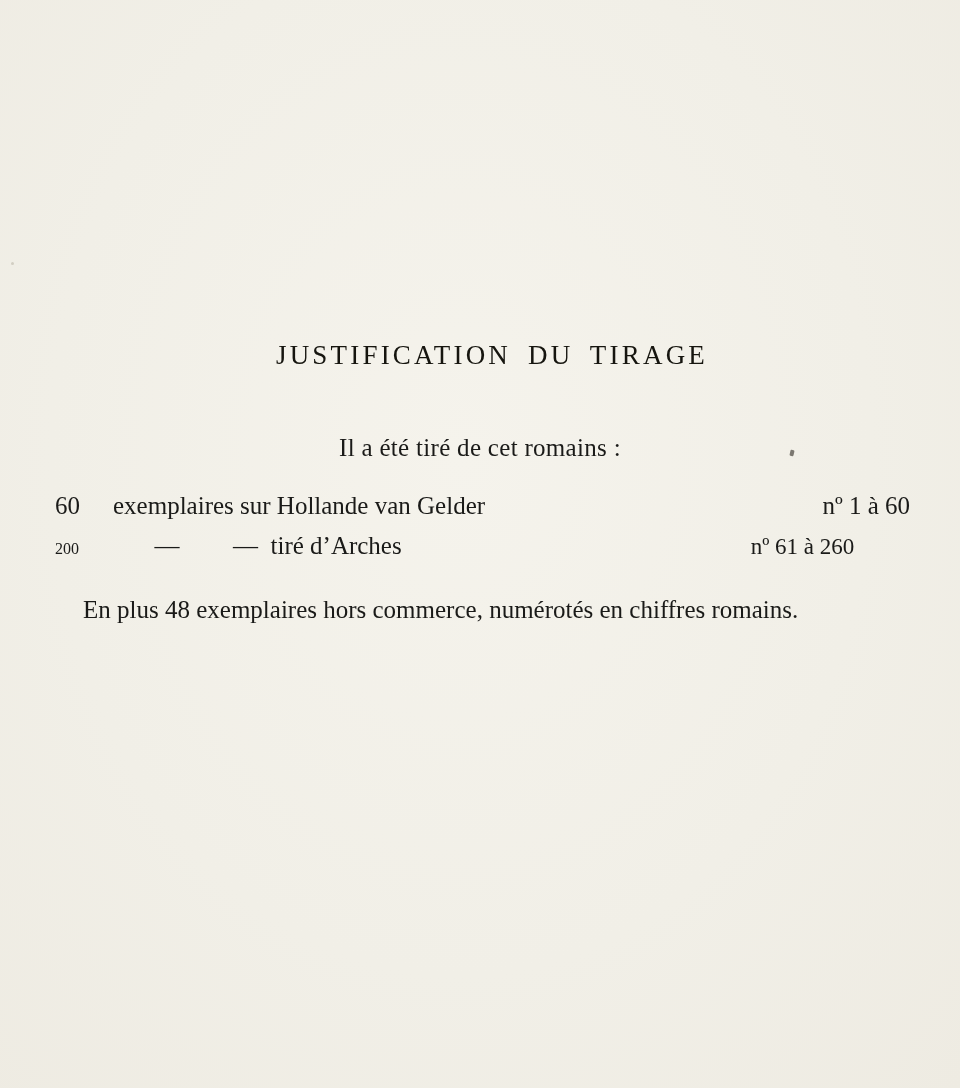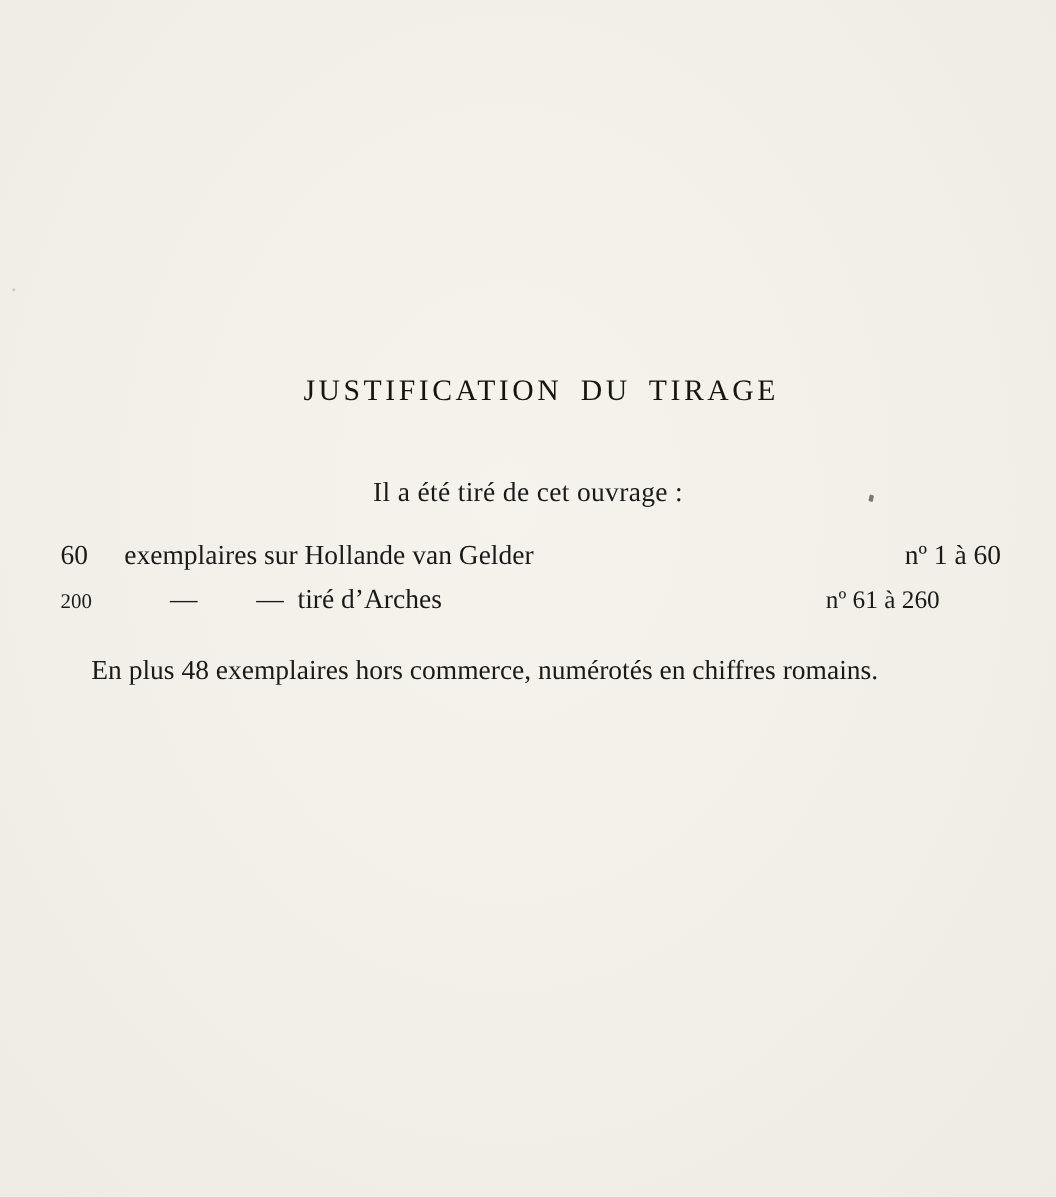--- a/index.html
+++ b/index.html
@@ -75,21 +75,21 @@
   .copies-table td {
     padding: 0 0 12px 0;
     vertical-align: baseline;
     white-space: nowrap;
   }
   .c-count      { width: 52px; text-align: left; }
   .c-desc       { text-align: left; padding-left: 6px !important; }
   .c-range      { text-align: right; width: 215px; }
   .dash-cell    { width: 120px; text-align: center; }
 
-  .row-2 .c-count { font-size: 19px; }
+  .row-2 .c-count { font-size: 16px; }
   .row-2 .c-range { font-size: 23px; text-align: center; }
 
   .note {
     position: absolute;
     top: 588px;
     left: 41px;
     width: 874px;
     font-size: 25px;
     line-height: 44px;
     text-align: justify;
@@ -100,21 +100,21 @@
 <body style="background: rgb(242, 240, 233); color: rgb(26, 26, 24);">
 
 <div class="paper"></div>
 <div class="speck s1"></div>
 <div class="speck s2"></div>
 
 <div class="page-block">
 
   <div class="doc-title">JUSTIFICATION DU TIRAGE</div>
 
-  <div class="subtitle">Il a été tiré de cet ouvrage :</div>
+  <div class="subtitle">Il a été tiré de cet romains :</div>
 
   <table class="copies-table">
     <tbody>
         <tr class="row-1">
       <td class="c-count">60</td>
       <td class="c-desc" colspan="2">exemplaires sur Hollande van Gelder</td>
       <td class="c-range">nº  1  à  60</td>
     </tr>
     <tr class="row-2">
       <td class="c-count">200</td>

